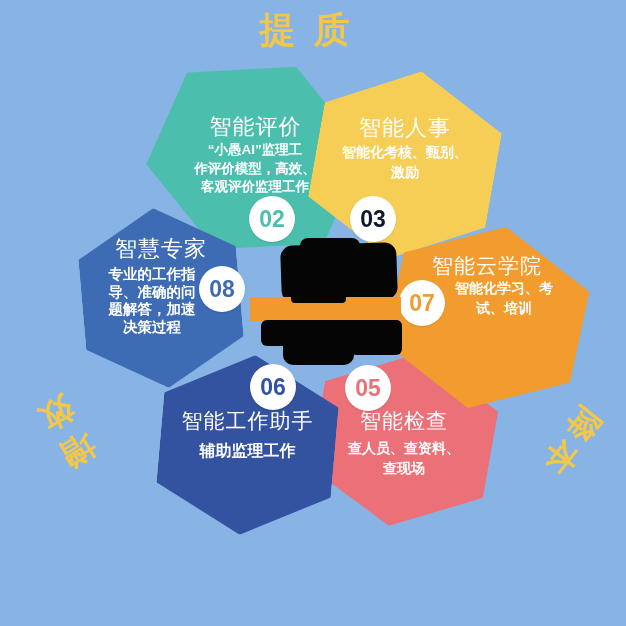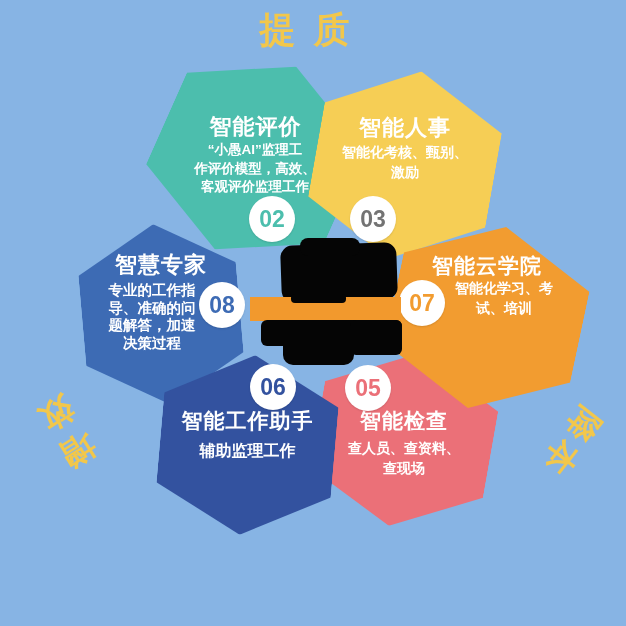--- a/index.html
+++ b/index.html
@@ -12,57 +12,57 @@
 
   
   .side-char{position:absolute;font-size:33px;font-weight:700;color:#F2C74B;
     transform-origin:center;}
 
   
   .petal{position:absolute;}
   .hex{position:absolute;inset:0;
     clip-path:polygon(50% 0%,100% 25%,100% 75%,50% 100%,0% 75%,0% 25%);}
   .petal .title{position:absolute;left:0;width:100%;text-align:center;color:#fff;
-    font-weight:700;letter-spacing:1px;}
+    font-weight:400;letter-spacing:1px;}
   .petal .body{position:absolute;color:#fff;font-weight:700;text-align:center;
     white-space:pre-line;}
   .badge{position:absolute;width:46px;height:46px;border-radius:50%;background:#ffffff;
     display:flex;align-items:center;justify-content:center;
     font-size:23px;font-weight:700;box-shadow:0 1px 2px rgba(0,0,0,0.12);}
 
   
   .p02{left:158px;top:58px;width:195px;height:200px;}
   .p02 .hex{background:#4CBEAD;transform:rotate(24deg);}
   .p02 .title{top:54px;font-size:22px;}
   .p02 .body{left:12px;top:83px;width:170px;font-size:13.5px;line-height:18.5px;}
   .p02 .badge{left:91px;top:138px;color:#4CBEAD;}
 
   
   .p03{left:315px;top:70px;width:180px;height:190px;}
   .p03 .hex{background:#F6CE55;transform:rotate(10deg);}
   .p03 .title{top:43px;font-size:22px;}
   .p03 .body{left:0px;top:73px;width:180px;font-size:14px;line-height:19.5px;}
-  .p03 .badge{left:35px;top:126px;color:#737373;}
+  .p03 .badge{left:35px;top:126px;color:#0f172a;}
 
   
   .p05{left:316px;top:352px;width:176px;height:175px;}
   .p05 .hex{background:#EB7078;transform:rotate(10deg);}
   .p05 .title{top:55px;font-size:21px;}
   .p05 .body{left:0px;top:87px;width:176px;font-size:14px;line-height:19.5px;}
   .p05 .badge{left:29px;top:13px;color:#EB7078;}
 
   
   .p04{left:392px;top:225px;width:190px;height:185px;}
   .p04 .hex{background:#F29C30;transform:rotate(12deg);}
   .p04 .title{top:27px;font-size:21px;}
   .p04 .body{left:42px;top:54px;width:140px;font-size:14px;line-height:19.5px;}
   .p04 .badge{left:7px;top:55px;color:#F29C30;}
 
   
-  .p01{left:82px;top:224px;width:158px;height:180px;}
+  .p01{left:82px;top:208px;width:158px;height:180px;}
   .p01 .hex{background:#3D6BB4;transform:rotate(-5deg);}
   .p01 .title{top:26px;font-size:22px;}
   .p01 .body{left:10px;top:58px;width:120px;font-size:14.5px;line-height:17.5px;}
   .p01 .badge{left:117px;top:58px;color:#3D6BB4;}
 
   
   .p06{left:160px;top:355px;width:175px;height:180px;}
   .p06 .hex{background:#33529F;transform:rotate(5deg);}
   .p06 .title{top:52px;font-size:21px;}
   .p06 .body{left:0px;top:86px;width:175px;font-size:16px;line-height:19px;}

